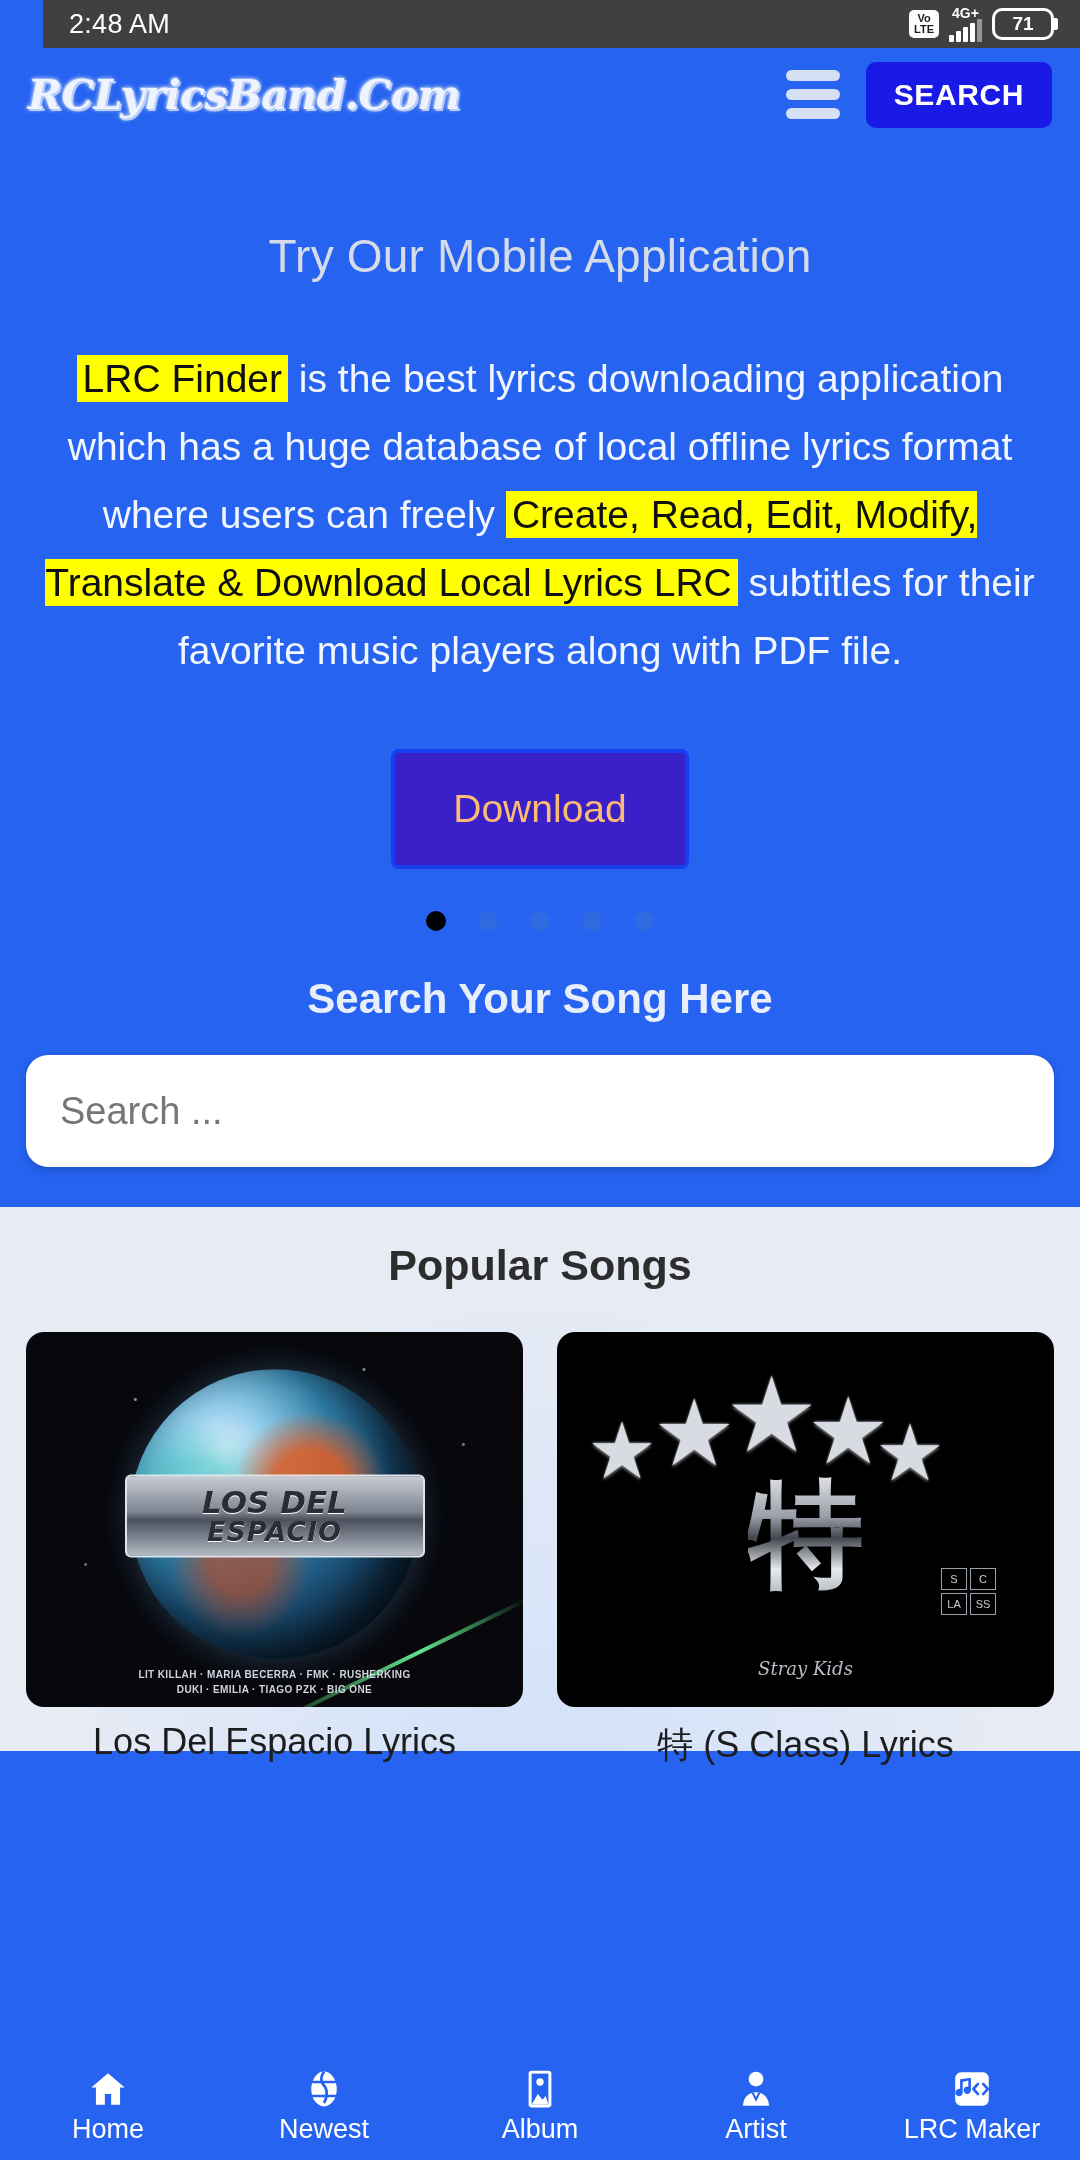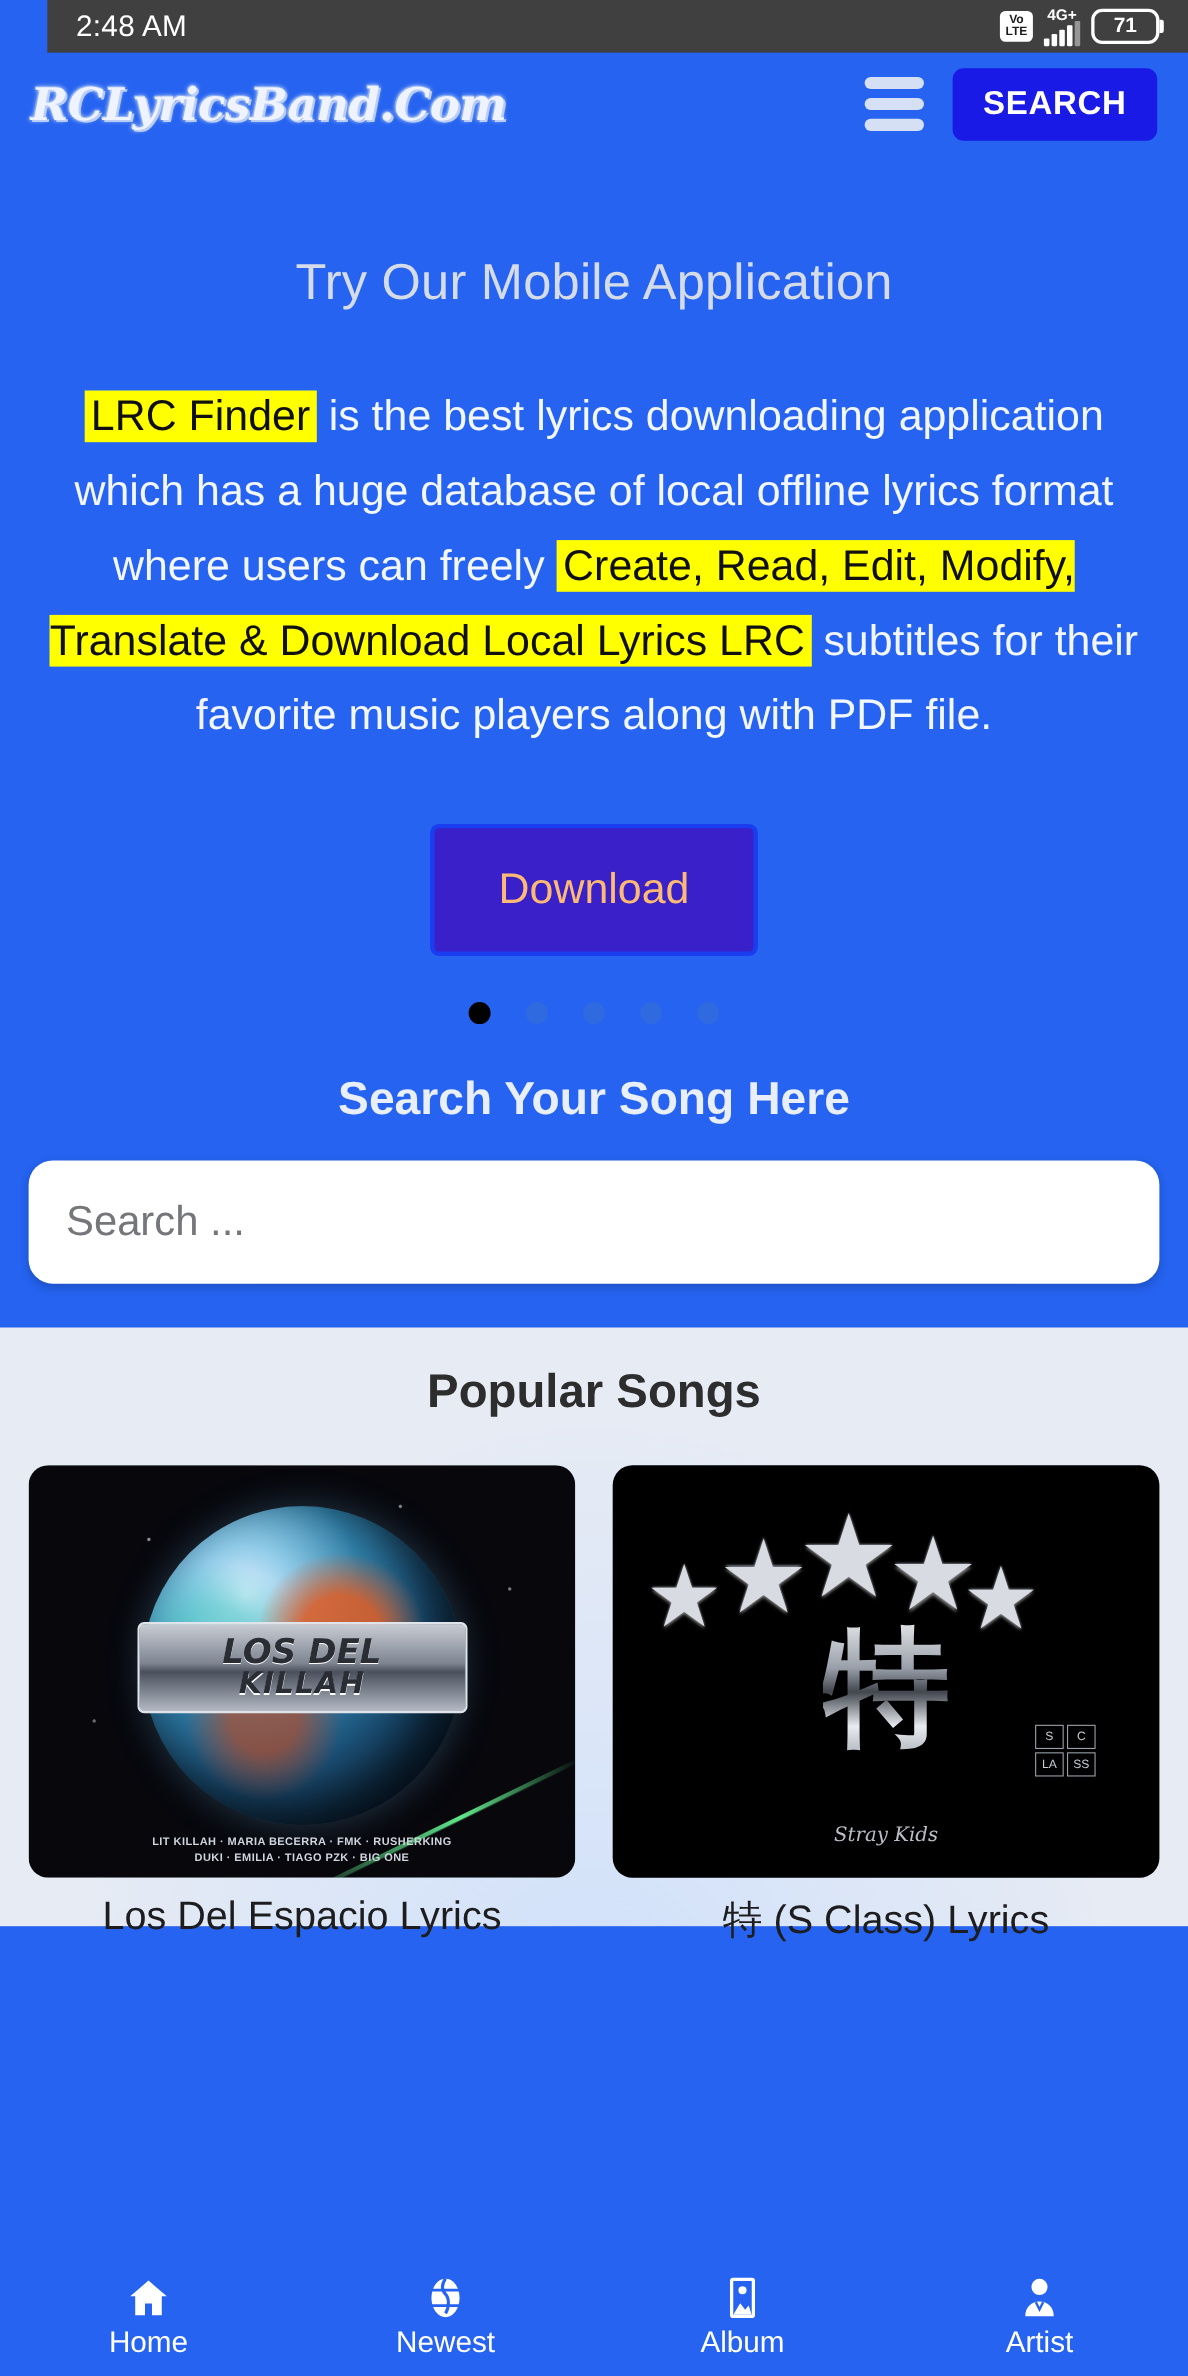--- a/index.html
+++ b/index.html
@@ -245,21 +245,21 @@
     <h2>Popular Songs</h2>
 
     <div class="cards">
 
       <div class="card">
         <div class="art art1">
           <div class="planet"></div>
           <div class="beam"></div>
           <div class="plate">
             <span>LOS DEL</span>
-            <small>KILLAH</small>
+            <small>ESPACIO</small>
           </div>
           <div class="credits">
             <div>LIT KILLAH  ·  MARIA BECERRA  ·  FMK  ·  RUSHERKING</div>
             <div>DUKI  ·  EMILIA  ·  TIAGO PZK  ·  BIG ONE</div>
           </div>
         </div>
         <div class="card-title">Los Del Espacio Lyrics</div>
       </div>
 
       <div class="card">
@@ -324,15 +324,25 @@
       <span>
         <svg width="46" height="42" viewBox="0 0 24 24" fill="#fff">
           <circle cx="12" cy="6.3" r="4.2"></circle>
           <path d="M4.6 21.5c0-4.6 3.3-7.6 7.4-7.6s7.4 3 7.4 7.6z"></path>
           <path d="M10.1 14.2 12 18l1.9-3.8" stroke="#2563f0" stroke-width="1.2" fill="none"></path>
         </svg>
       </span>
       <span>Artist</span>
     </div>
 
+    <div class="nav-item">
+      <span>
+        <svg width="46" height="42" viewBox="0 0 24 24" fill="#fff">
+          <rect x="2.4" y="2.4" width="19.2" height="19.2" rx="3.4"></rect>
+          <path d="M11.4 5.6v7.1a2.1 2.1 0 1 1-1.5-2v-3.6l-3.2.9v6a2.1 2.1 0 1 1-1.5-2V6.4z" fill="#2563f0"></path>
+          <path d="M15.4 9.1 12.8 12l2.6 2.9M18.4 9.1 21 12l-2.6 2.9" stroke="#2563f0" stroke-width="1.5" fill="none" stroke-linecap="round" stroke-linejoin="round"></path>
+        </svg>
+      </span>
+      <span>LRC Maker</span>
+    </div>
 
   </div>
 </div>
 
 </body></html>

